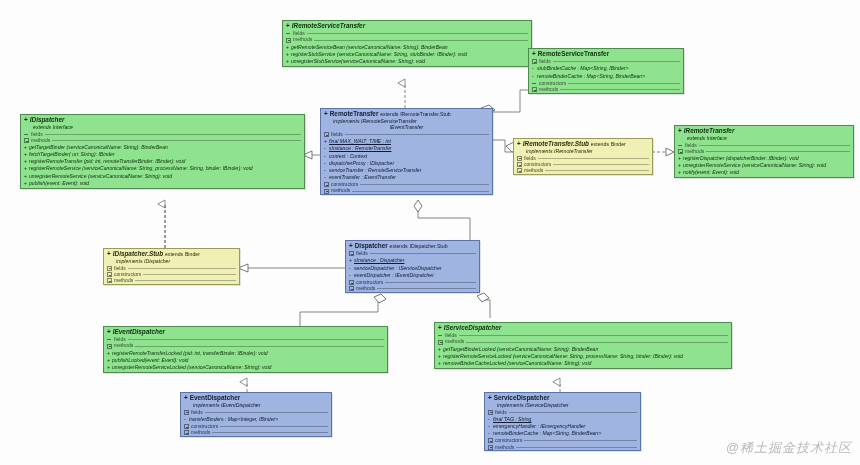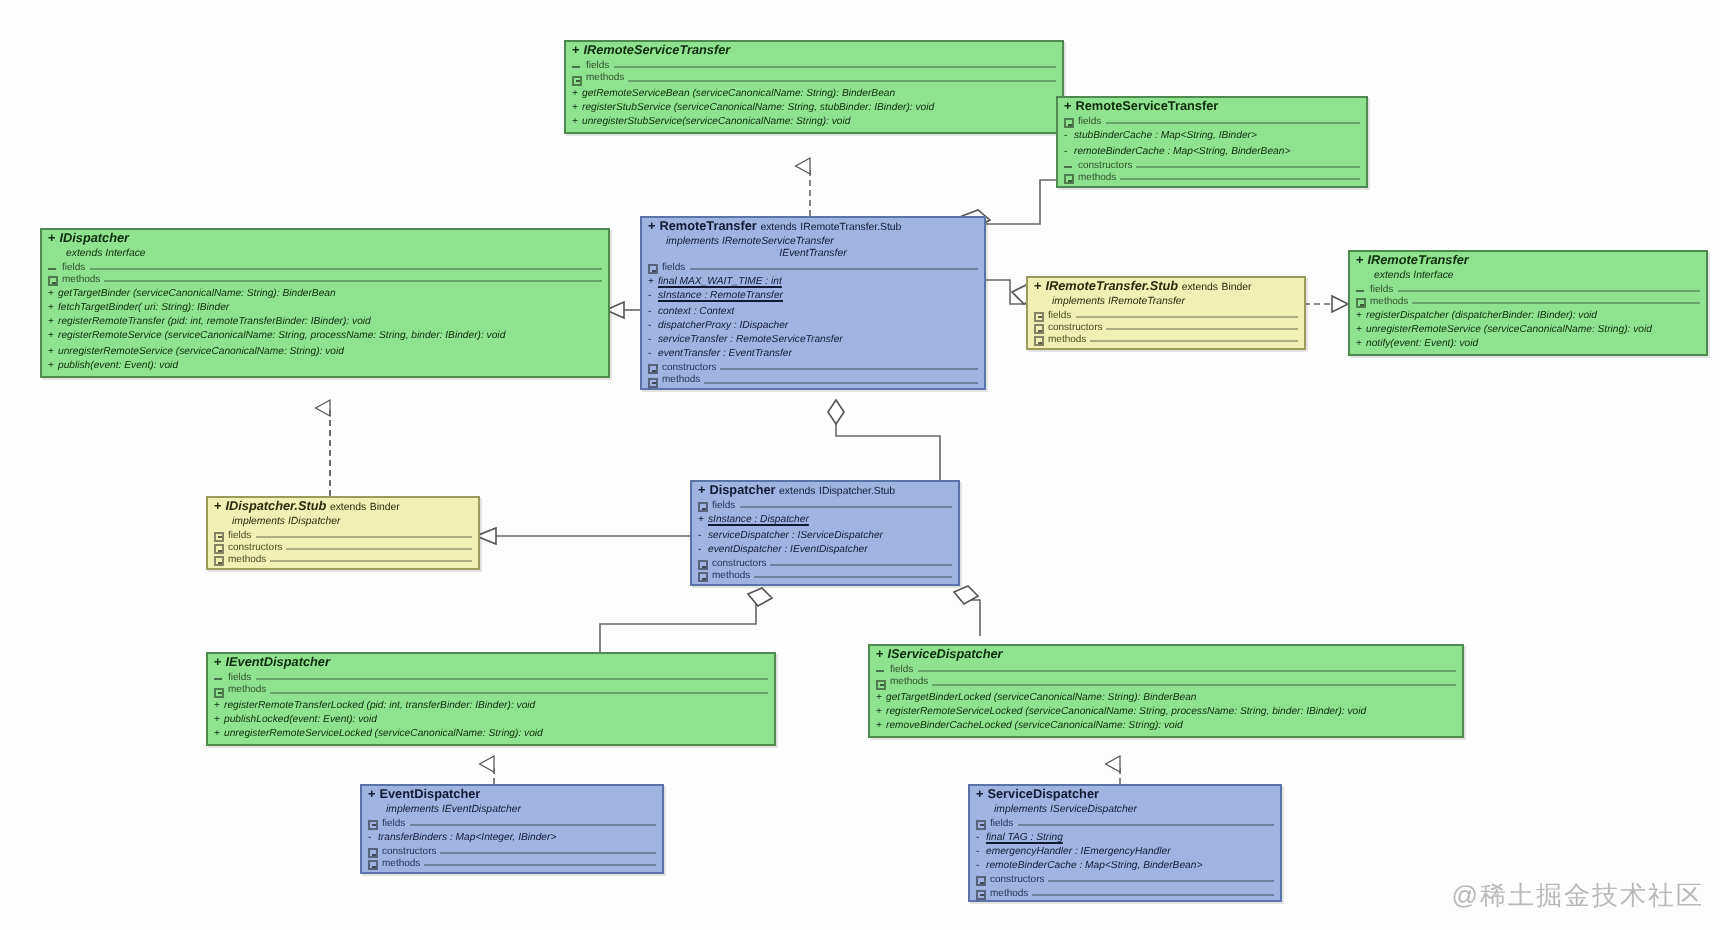--- a/index.html
+++ b/index.html
@@ -103,20 +103,21 @@
   .member .und { text-decoration: underline; }
   .members { padding-bottom: 1px; }
 
   .watermark {
     position: absolute;
     right: 8px; bottom: 8px;
     font-size: 13px;
     color: #b9b9b9;
     letter-spacing: 1px;
     white-space: nowrap;
+    font-style: italic;
   }
 </style>
 </head>
 <body>
 
 <div id="canvas">
 
   <svg class="edges" viewBox="0 0 860 465">
     <defs>
       <marker id="hollowtri-up" markerWidth="12" markerHeight="12" refX="6" refY="10" orient="auto">

